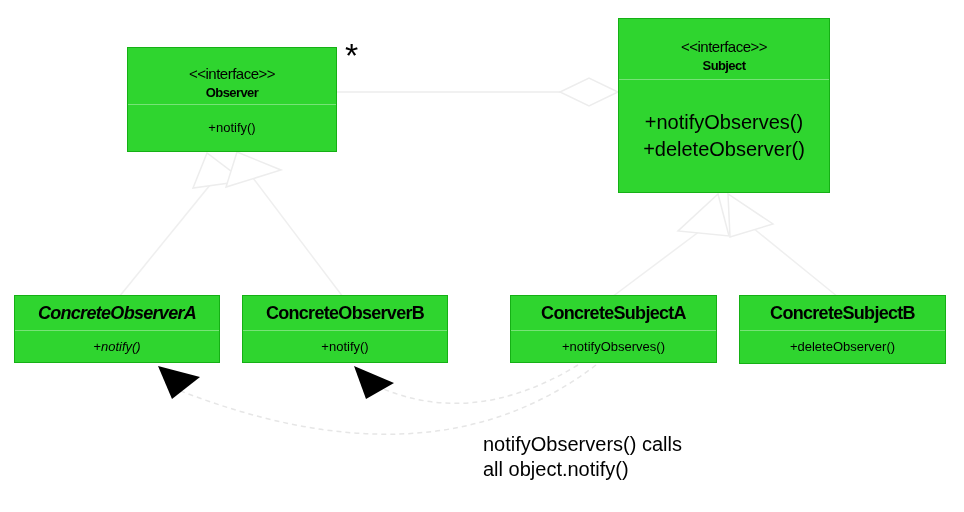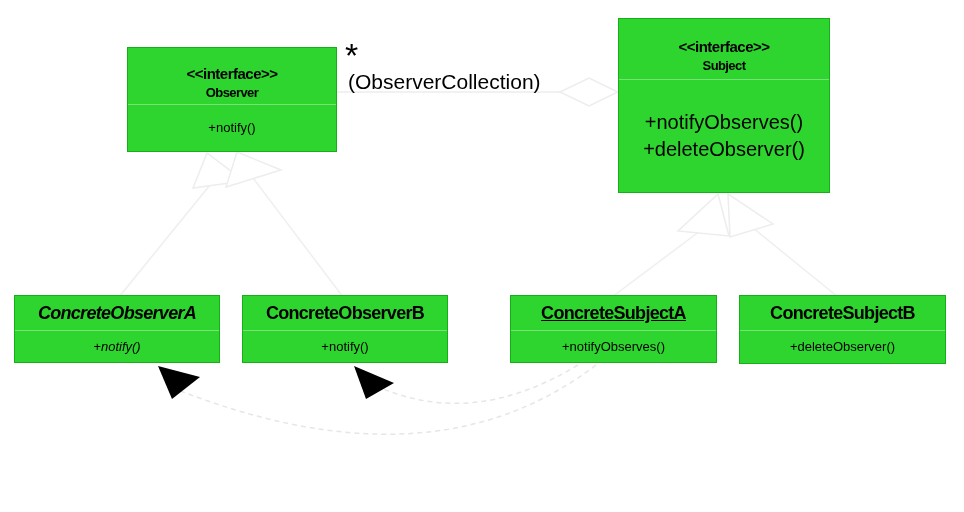--- a/index.html
+++ b/index.html
@@ -17,21 +17,21 @@
     border:1px solid rgba(0,145,0,.55);
     box-sizing:border-box;
     display:flex;flex-direction:column;
     color:#000;
     text-align:center;
   }
   .uml-title{
     display:flex;flex-direction:column;justify-content:center;align-items:center;
     border-bottom:1px solid rgba(255,255,255,.35);
   }
-  .stereotype{font-weight:bold;font-size:15px;letter-spacing:-0.5px;line-height:17px;margin-top:16px;}
+  .stereotype{font-weight:normal;font-size:15px;letter-spacing:-0.5px;line-height:17px;margin-top:16px;}
   .class-name{font-weight:bold;font-size:13px;letter-spacing:-0.6px;line-height:21px;}
   .small-title{font-weight:bold;font-size:18px;letter-spacing:-0.7px;}
   .uml-methods{
     flex:1;display:flex;flex-direction:column;justify-content:center;align-items:center;
   }
   .method{font-size:13px;line-height:26px;white-space:nowrap;}
   .subject-method{font-size:20px;line-height:27px;}
   .floating-label{position:absolute;color:#000;white-space:nowrap;}
   .asterisk{font-size:34px;line-height:30px;}
   .collection-label{font-size:21px;}
@@ -97,34 +97,37 @@
   <div class="uml-box" style="left:242px;top:295px;width:206px;height:68px;">
     <div class="uml-title" style="height:34px;">
       <div class="class-name small-title">ConcreteObserverB</div>
     </div>
     <div class="uml-methods">
       <div class="method">+notify()</div>
     </div>
   </div>
 
   <div class="uml-box" style="left:510px;top:295px;width:207px;height:68px;">
-    <div class="uml-title" style="height:34px;text-decoration:underline;">
+    <div class="uml-title" style="height:34px;">
       <div class="class-name small-title">ConcreteSubjectA</div>
     </div>
     <div class="uml-methods">
       <div class="method">+notifyObserves()</div>
     </div>
   </div>
 
   <div class="uml-box" style="left:739px;top:295px;width:207px;height:69px;">
     <div class="uml-title" style="height:34px;">
       <div class="class-name small-title">ConcreteSubjectB</div>
     </div>
     <div class="uml-methods">
       <div class="method">+deleteObserver()</div>
     </div>
   </div>
 
   <div class="floating-label asterisk" style="left:345px;top:40px;">*</div>
-  <div class="floating-label collection-label" style="left:348px;top:70px;">(ObserverCollection)</div>
 
+  <div class="floating-label note-text" style="left:483px;top:432px;">
+    <div>notifyObservers() calls</div>
+    <div>all object.notify()</div>
+  </div>
 
 </div>
 
 </body></html>

